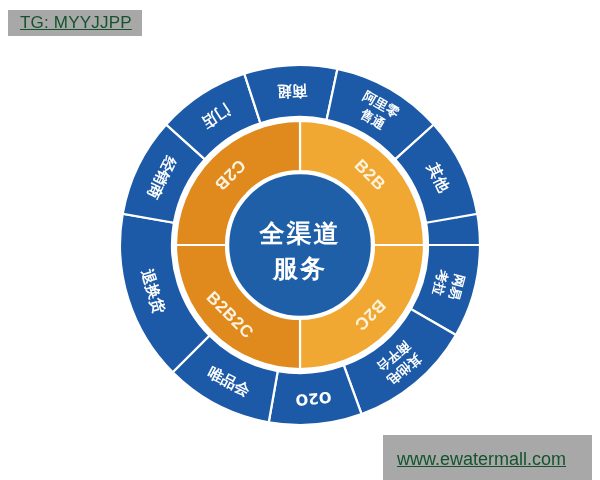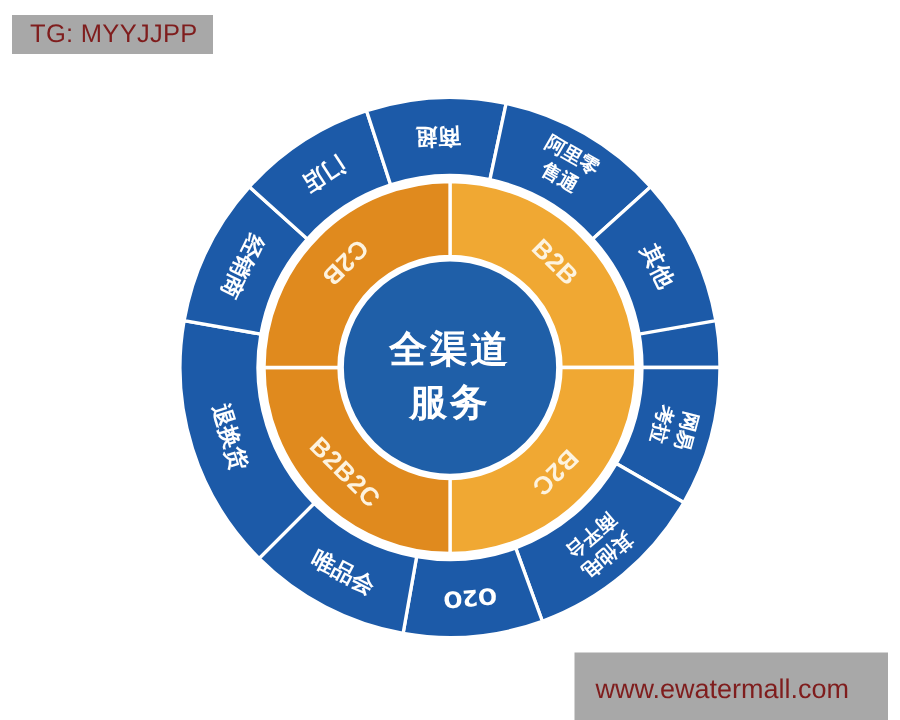--- a/index.html
+++ b/index.html
@@ -59,25 +59,26 @@
     font-family: "DejaVu Sans", "Liberation Sans", sans-serif;
     font-size: 25px;
     font-weight: 700;
     text-anchor: middle;
     dominant-baseline: central;
     letter-spacing: 2px;
   }
   .watermark {
     position: absolute;
     background: #a8a8a8;
-    color: #7f1d1d;
+    color: #14532d;
     font-family: "Liberation Sans", "DejaVu Sans", sans-serif;
     display: flex;
     align-items: center;
     box-sizing: border-box;
+    text-decoration: underline;
   }
   #wm-top {
     left: 8px;
     top: 10px;
     height: 26px;
     padding: 0 10px 0 12px;
     font-size: 17px;
     letter-spacing: 0.2px;
   }
   #wm-bottom {

